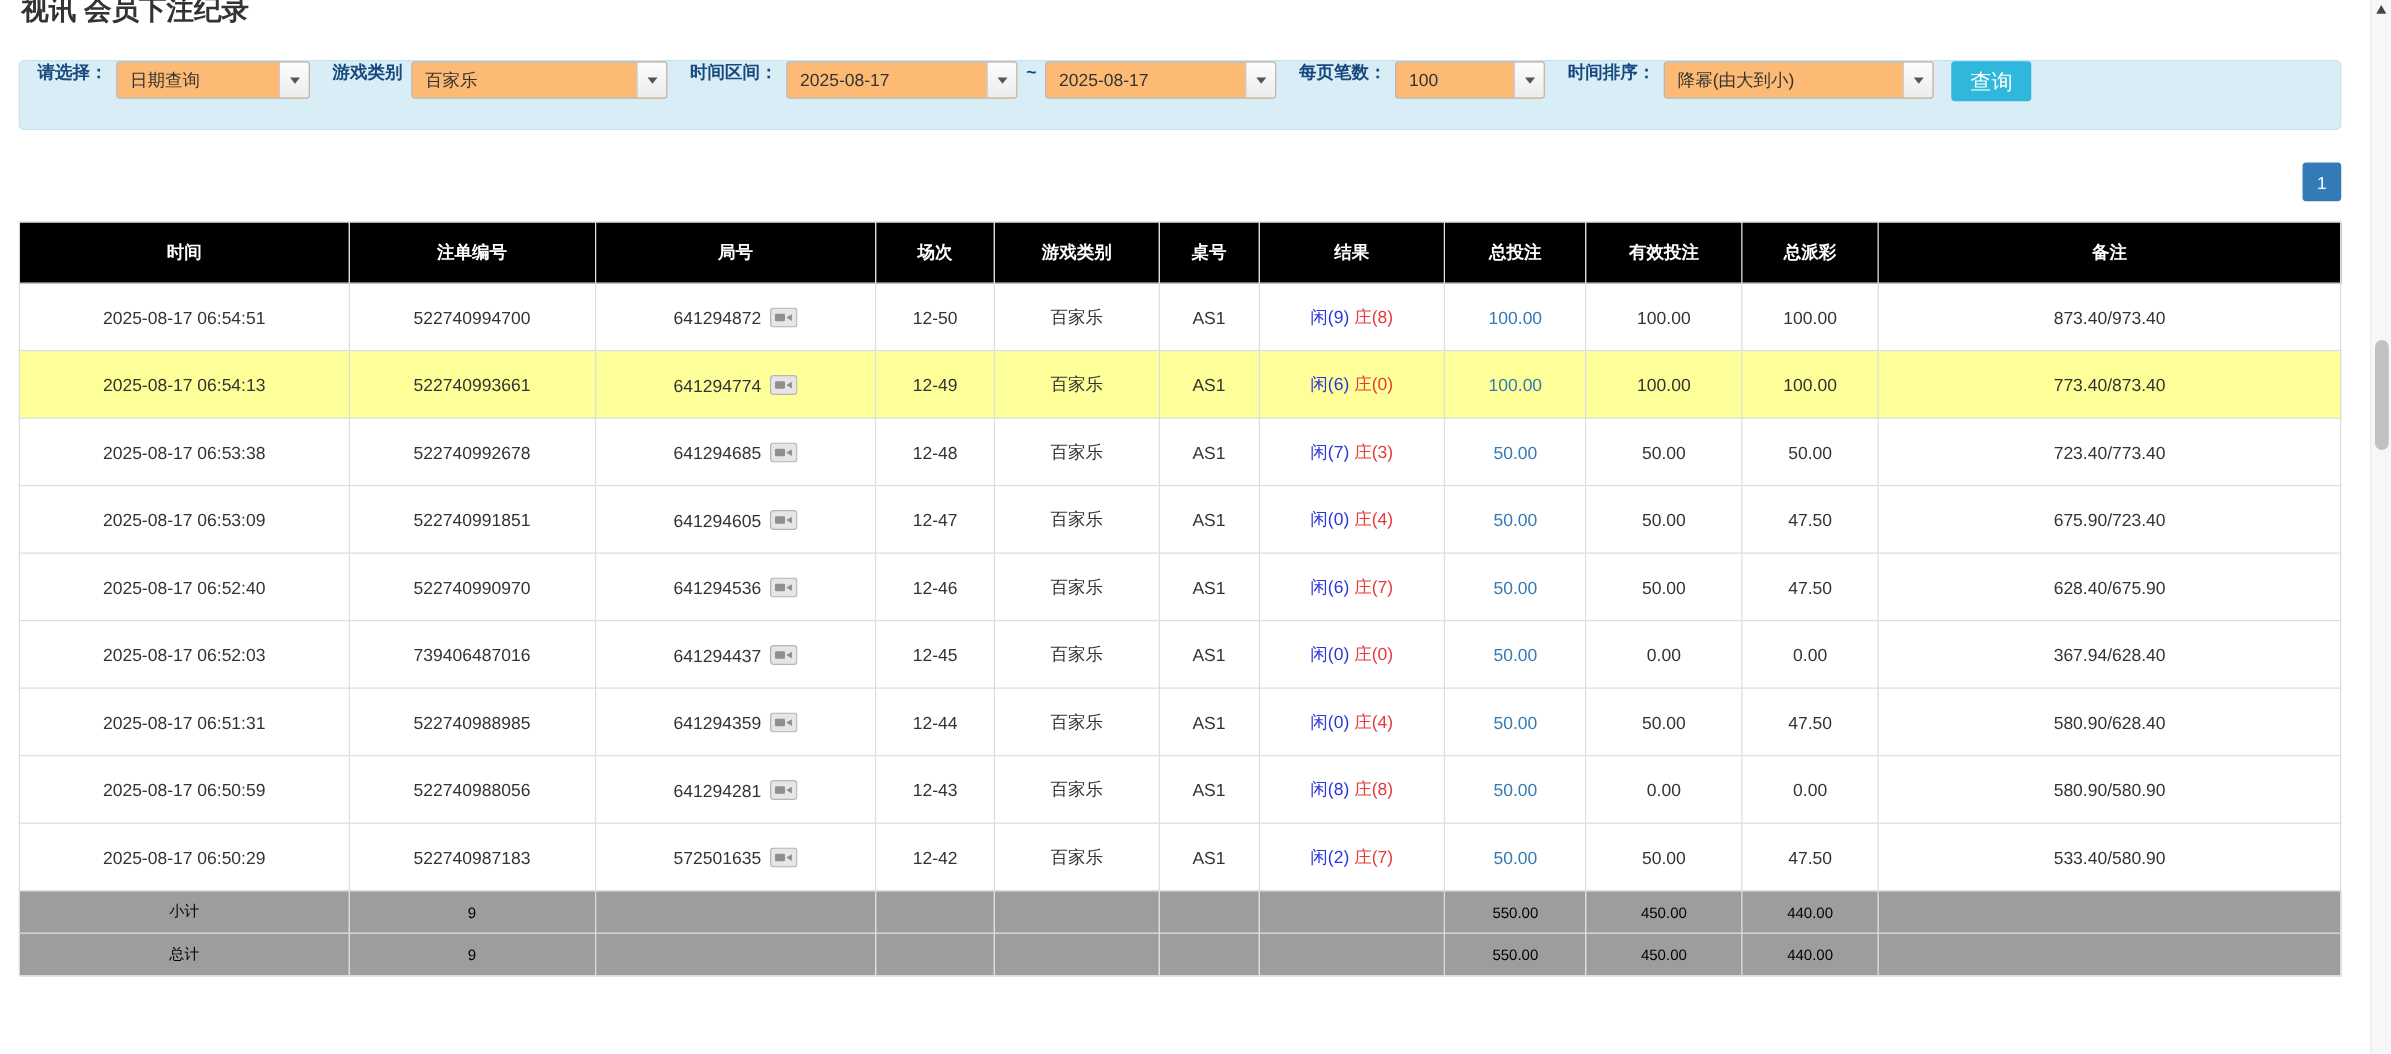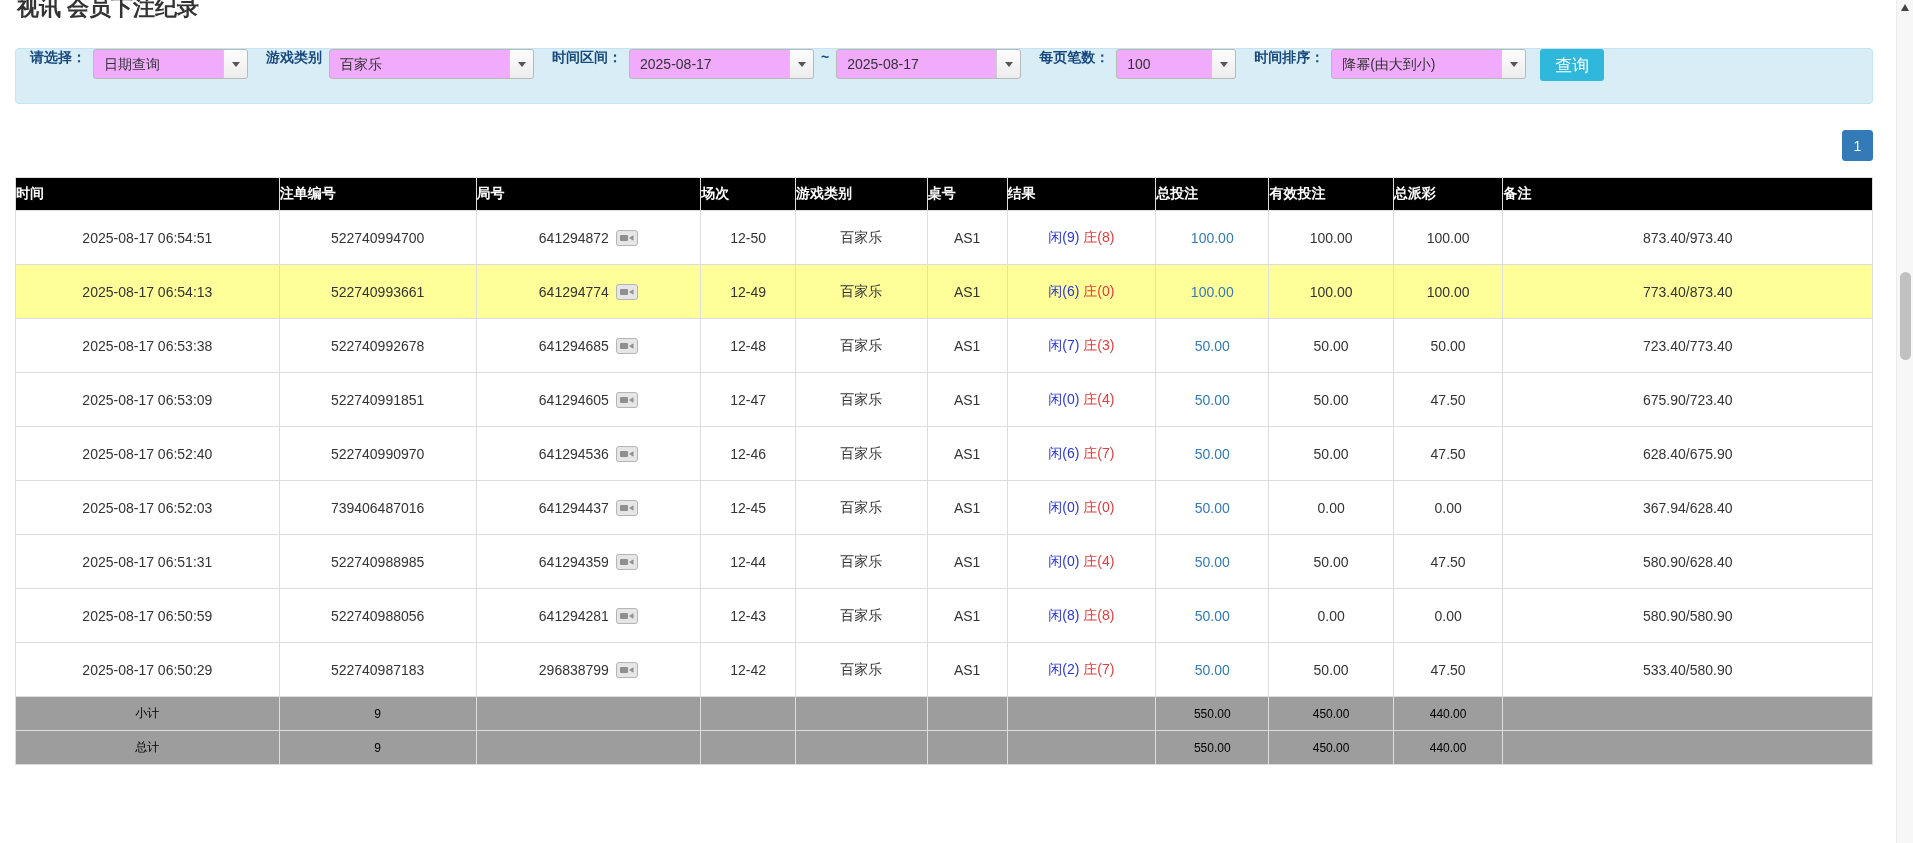--- a/index.html
+++ b/index.html
@@ -20,21 +20,21 @@
   .filter-bar {
     display:flex; align-items:flex-start; height:56px;
     background:var(--filter-bar-bg,#d9edf7);
     border:1px solid #c5e3f2; border-radius:4px;
     padding:0 14px; font-size:14px;
   }
   .flabel { font-weight:bold; color:#17497e; margin:0 7px 0 18px; white-space:nowrap; }
   .flabel.first { margin-left:0; }
   .tilde { font-weight:bold; color:#17497e; margin:0 7px; }
   .combo {
-    display:inline-flex; height:30px; background:#f0abfc;
+    display:inline-flex; height:30px; background:#fdba74;
     border:1px solid #b9b9b9; border-radius:3px; overflow:hidden;
     cursor:pointer; flex-shrink:0;
   }
   .combo-text { flex:1; padding:0 10px; line-height:28px; white-space:nowrap;
     overflow:hidden; text-align:left; color:#333; }
   .combo-arrow { flex:0 0 24px; border-left:1px solid #ccc;
     background:linear-gradient(#fdfdfd,#ececec);
     display:flex; align-items:center; justify-content:center; }
   .combo-arrow i { width:0; height:0;
     border-left:4px solid transparent; border-right:4px solid transparent;
@@ -60,22 +60,22 @@
   .pagination { text-align:right; margin:26px 0 16px; }
   .page-btn {
     display:inline-block; min-width:31px; height:31px; line-height:31px;
     background:var(--accent-blue,#337ab7); border:1px solid var(--accent-blue,#337ab7);
     border-radius:3px; color:#fff; text-align:center; font-size:14px; cursor:pointer;
   }
 
   
   .data-table { width:100%; border-collapse:collapse; font-size:14px; table-layout:fixed; }
   .data-table th {
-    background:var(--table-header-bg,#000); color:#fff; height:33px;
-    font-weight:bold; border:1px solid #ddd; text-align:left;
+    background:var(--table-header-bg,#000); color:#fff; height:49px;
+    font-weight:bold; border:1px solid #ddd; text-align:center;
   }
   .data-table td { height:54px; text-align:center; border:1px solid #ddd; background:#fff; }
   .data-table tr.row-highlight td { background:var(--highlight-yellow,#ffff99); }
   .data-table tfoot td {
     background:var(--footer-gray,#9d9d9d); color:#000000; height:34px; font-size:12px;
   }
   .player { color:var(--player-blue,#2a36d9); }
   .banker { color:var(--banker-red,#e43b3c); }
   .bet-link { color:var(--accent-blue,#337ab7); text-decoration:none; cursor:pointer; }
   .round-num { vertical-align:middle; }
@@ -137,21 +137,21 @@
 
     <span class="flabel">每页笔数：</span>
     <div class="combo" style="width:120px">
       <span class="combo-text">100</span>
       <span class="combo-arrow">
           <i></i>
         </span>
     </div>
 
     <span class="flabel">时间排序：</span>
-    <div class="combo" style="width:195px">
+    <div class="combo" style="width:216px">
       <span class="combo-text">降幂(由大到小)</span>
       <span class="combo-arrow">
           <i></i>
         </span>
     </div>
 
     <button class="search-btn">查询</button>
   </div>
 
 
@@ -362,21 +362,21 @@
     <td><a class="bet-link">50.00</a></td>
     <td><span>0.00</span></td>
     <td><span>0.00</span></td>
     <td><span>580.90/580.90</span></td>
   </tr>
 
   <tr>
     <td><span>2025-08-17 06:50:29</span></td>
     <td><span>522740987183</span></td>
     <td>
-      <span class="round-num">296838799</span><span class="video-icon"><svg width="22" height="16" viewBox="0 0 22 16">
+      <span class="round-num">572501635</span><span class="video-icon"><svg width="22" height="16" viewBox="0 0 22 16">
                 <rect x="0.5" y="0.5" width="21" height="15" rx="2.5" fill="#e6e6e6" stroke="#b5b5b5"></rect>
                 <rect x="4" y="5" width="8" height="6" rx="1" fill="#8f8f8f"></rect>
                 <path d="M13 8 L17.5 5.3 V10.7 Z" fill="#8f8f8f"></path>
               </svg></span>
     </td>
     <td><span>12-42</span></td>
     <td><span>百家乐</span></td>
     <td><span>AS1</span></td>
     <td>
       <span class="player">闲(2)</span> <span class="banker">庄(7)</span>

